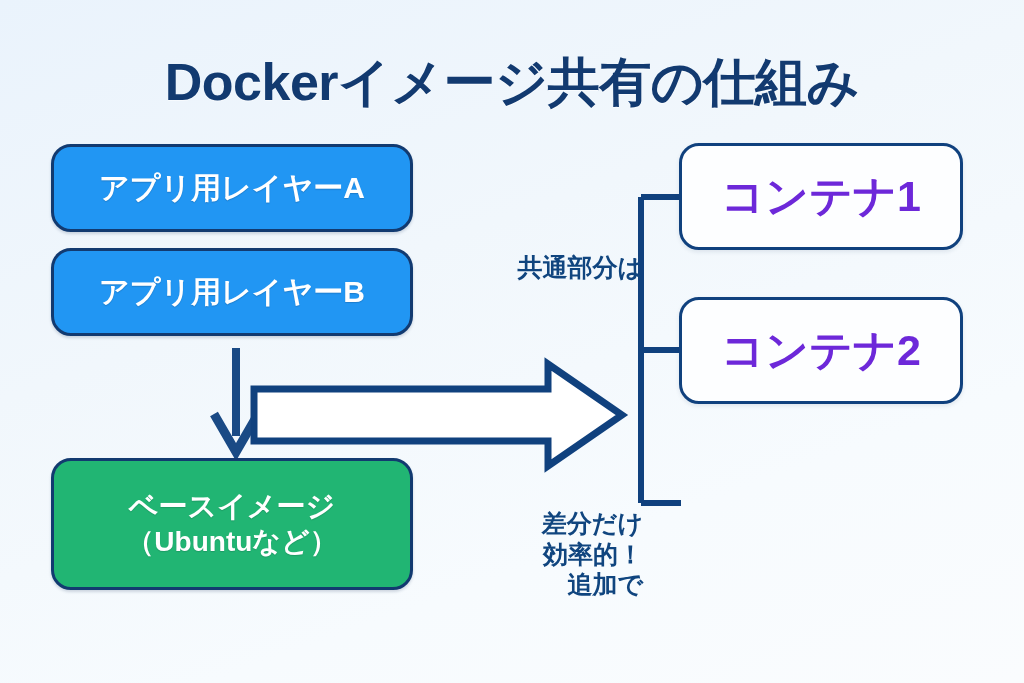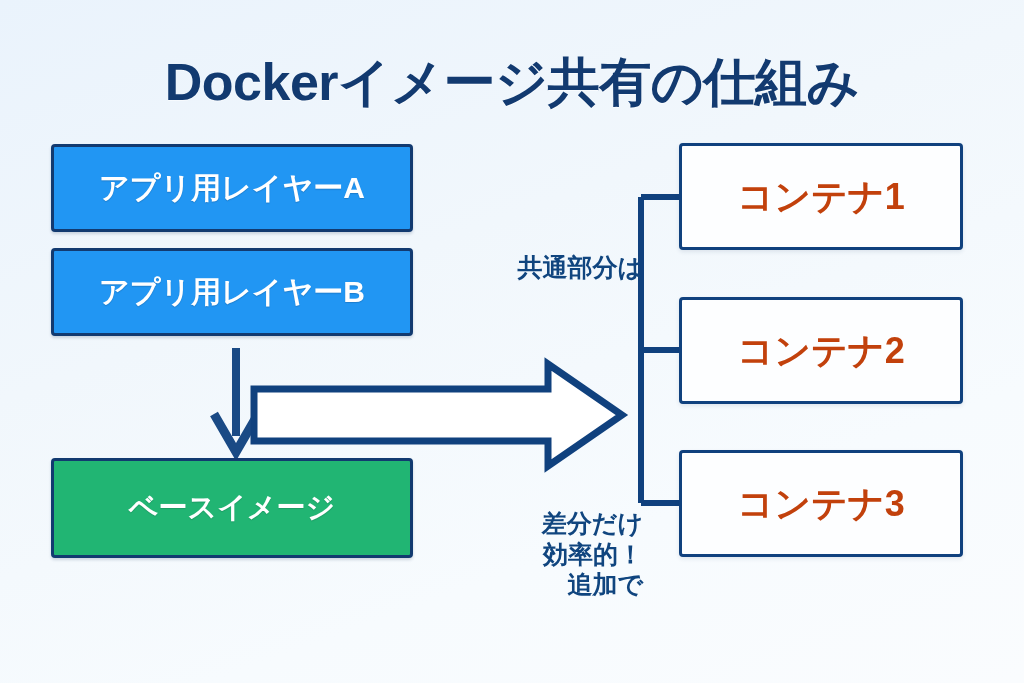--- a/index.html
+++ b/index.html
@@ -35,21 +35,21 @@
     line-height: 1.08;
     white-space: nowrap;
     text-shadow: 0 1px 0 rgba(255,255,255,0.55);
     margin-top: 16px;
   }
 
   
   .node {
     position: absolute;
     box-sizing: border-box;
-    border-radius: 4px;
+    border-radius: 20px;
     display: flex;
     align-items: center;
     justify-content: center;
     text-align: center;
     font-weight: 800;
     line-height: 1.22;
   }
 
   .layer-box {
     border: 3px solid #123a70;
@@ -68,22 +68,22 @@
     font-size: 29px;
     box-shadow: 0 2px 3px rgba(20,50,90,0.18);
     text-shadow: 0 1px 1px rgba(15,70,50,0.22);
     flex-direction: column;
   }
   .base-box .line2 { font-size: 28px; }
 
   .container-box {
     border: 3.5px solid #10417e;
     background: #fdfeff;
-    color: #c2410c;
-    font-size: 36px;
+    color: #6d28d9;
+    font-size: 43px;
     letter-spacing: 0px;
     box-shadow: 0 2px 4px rgba(20,50,90,0.10);
   }
 
   
   .callout {
     position: absolute;
     color: #10457f;
     font-weight: 800;
     text-align: right;
@@ -135,39 +135,37 @@
   </svg>
 
   <div class="node layer-box" style="left:51px; top:144px; width:362px; height:88px;">
     <span>アプリ用レイヤーA</span>
   </div>
 
   <div class="node layer-box" style="left:51px; top:240px; width:362px; height:88px;margin-top:8px;">
     <span>アプリ用レイヤーB</span>
   </div>
 
-  <div class="node base-box" style="left:51px; top:458px; width:362px; height:100px;">
+  <div class="node base-box" style="left:51px; top:458px; width:362px; height:132px;">
     <span class="line1">ベースイメージ</span>
+    <span class="line2">（Ubuntuなど）</span>
   </div>
 
   <div class="callout" style="left:443px; top:252px; width:200px;">
     <div>共通部分は</div>
   </div>
 
   <div class="callout" style="left:443px; top:508px; width:200px;">
     <div>差分だけ</div>
     <div>効率的！</div>
     <div>追加で</div>
   </div>
 
   <div class="node container-box" style="left:679px; top:143px; width:284px; height:107px;">
     <span>コンテナ1</span>
   </div>
 
   <div class="node container-box" style="left:679px; top:297px; width:284px; height:107px;text-align:right;">
     <span>コンテナ2</span>
   </div>
 
-  <div class="node container-box" style="left:679px; top:450px; width:284px; height:107px;">
-    <span>コンテナ3</span>
-  </div>
 
 </div>
 
 </body></html>

